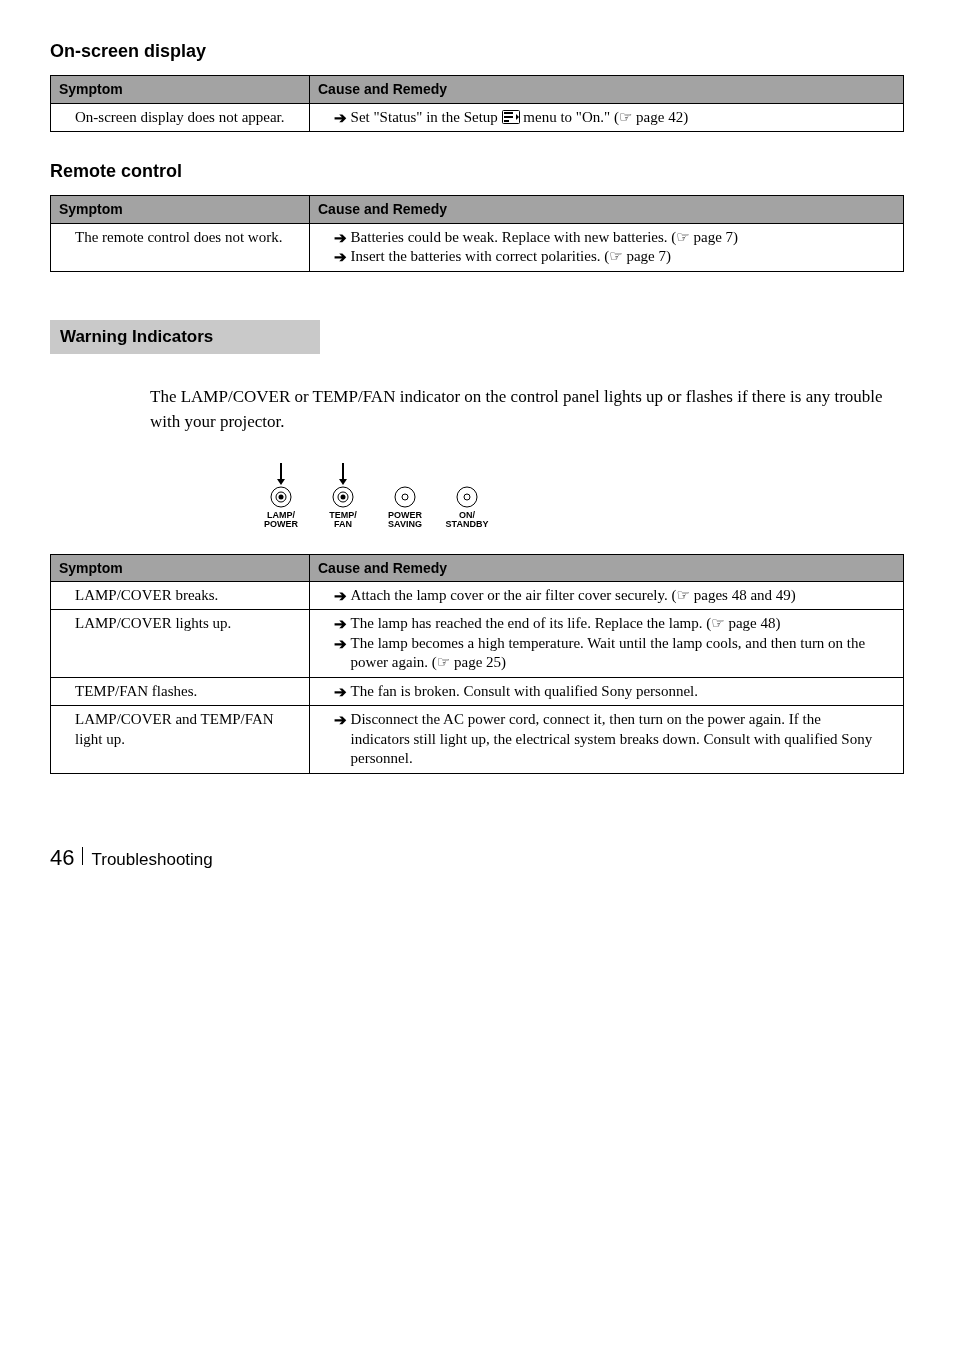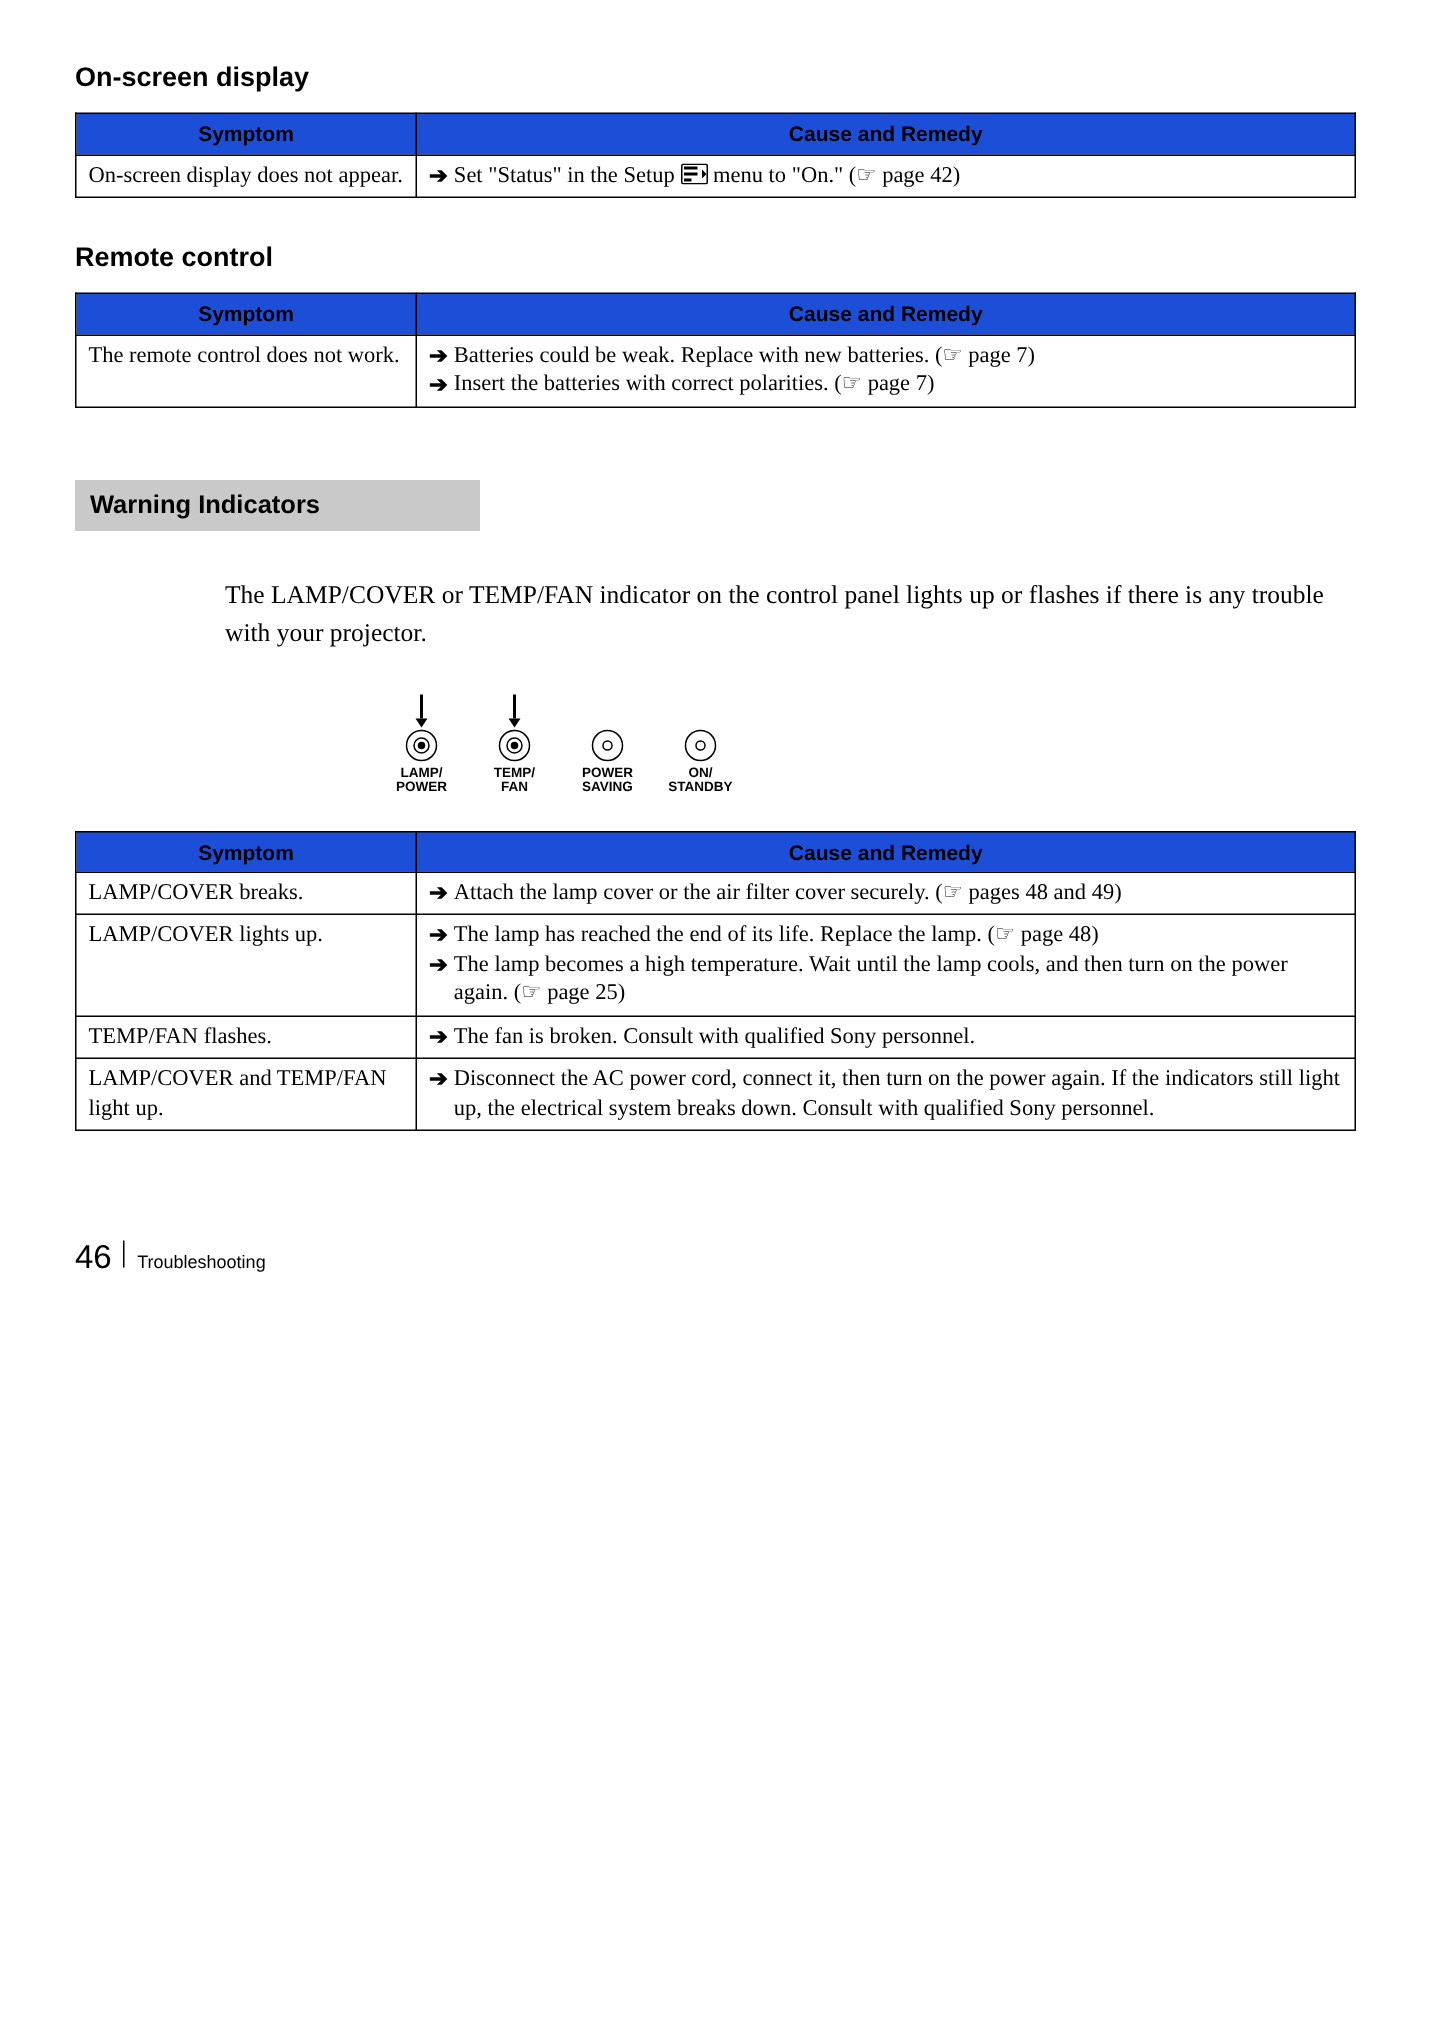--- a/index.html
+++ b/index.html
@@ -20,34 +20,34 @@
   table.symptom {
     width: 100%;
     border-collapse: collapse;
     border: 1.5px solid #000;
     margin-bottom: 28px;
   }
   table.symptom th {
     font-family: Arial, Helvetica, sans-serif;
     font-weight: bold;
     font-size: 14px;
-    text-align: center;
+    text-align: left;
     border: 1px solid #000;
     border-top: 1.5px solid #000;
     border-bottom: 1px solid #000;
     padding: 4px 8px;
-    background: #1d4ed8;
+    background: #a3a3a3;
   }
   table.symptom th:first-child { border-left: 1.5px solid #000; }
   table.symptom th:last-child  { border-right: 1.5px solid #000; }
   table.symptom td {
     font-family: "Times New Roman", Times, serif;
     font-size: 15px;
     border: 1px solid #000;
-    padding: 4px 8px;
+    padding: 4px 24px;
     vertical-align: top;
   }
   table.symptom td:first-child { border-left: 1.5px solid #000; width: 210px; }
   table.symptom td:last-child  { border-right: 1.5px solid #000; }
   table.symptom tr:last-child td { border-bottom: 1.5px solid #000; }
 
   .remedy-line { display:flex; align-items:flex-start; }
   .remedy-line .arrow { font-family: Arial; font-weight: bold; margin-right: 4px; flex:0 0 auto; }
   .remedy-line .txt { flex:1 1 auto; }
 
@@ -93,21 +93,21 @@
   .indent2 { margin-left:72px; }
 
   .footer {
     margin-top: 70px;
     display:flex;
     align-items:baseline;
     font-family: Arial, Helvetica, sans-serif;
   }
   .footer .pnum { font-size: 22px; font-weight:400; margin-right:8px; }
   .footer .sep  { border-left:1px solid #000; height:18px; margin-right:8px; display:inline-block; vertical-align:-3px;}
-  .footer .ftxt { font-size: 12px; }
+  .footer .ftxt { font-size: 17px; }
 </style>
 </head>
 <body>
 
 
 
 
 <h2 class="section">On-screen display</h2>
 <table class="symptom">
   <tbody>

